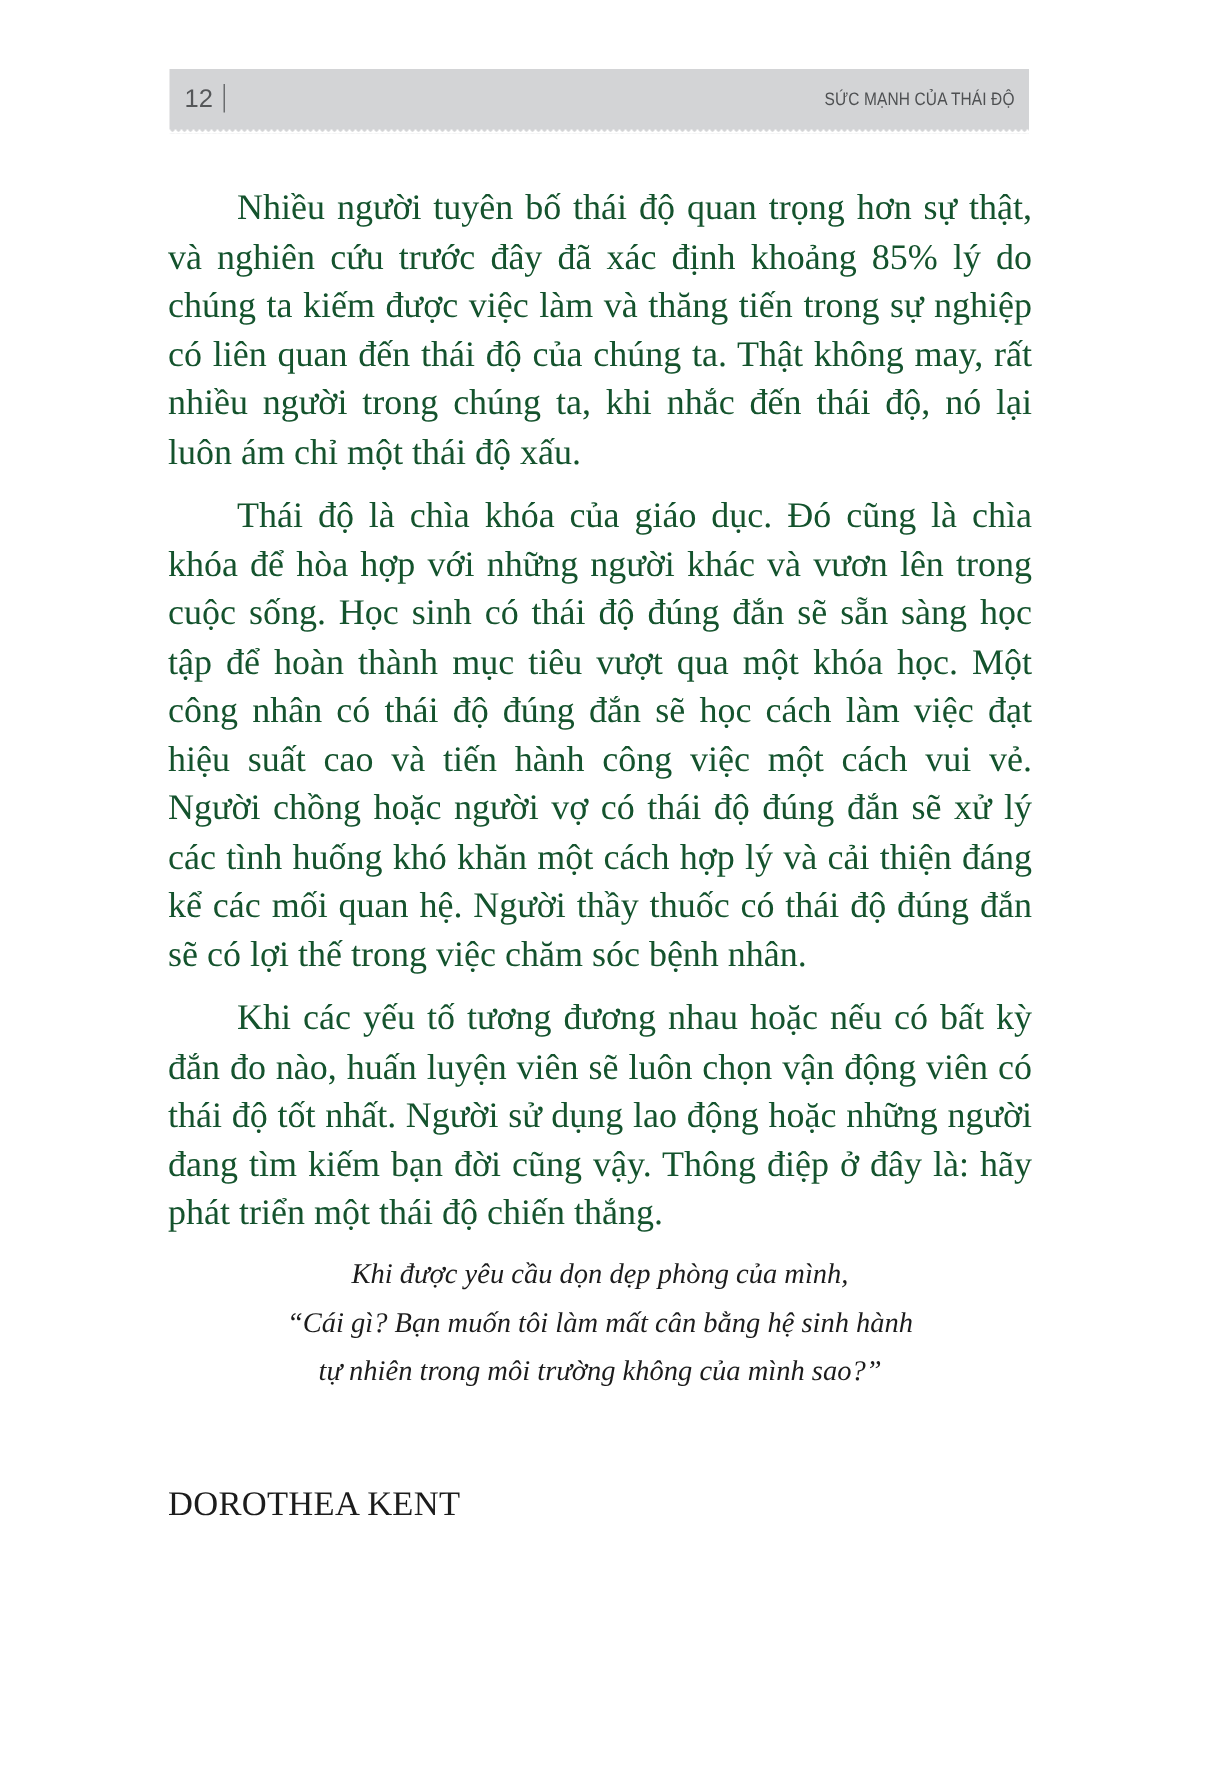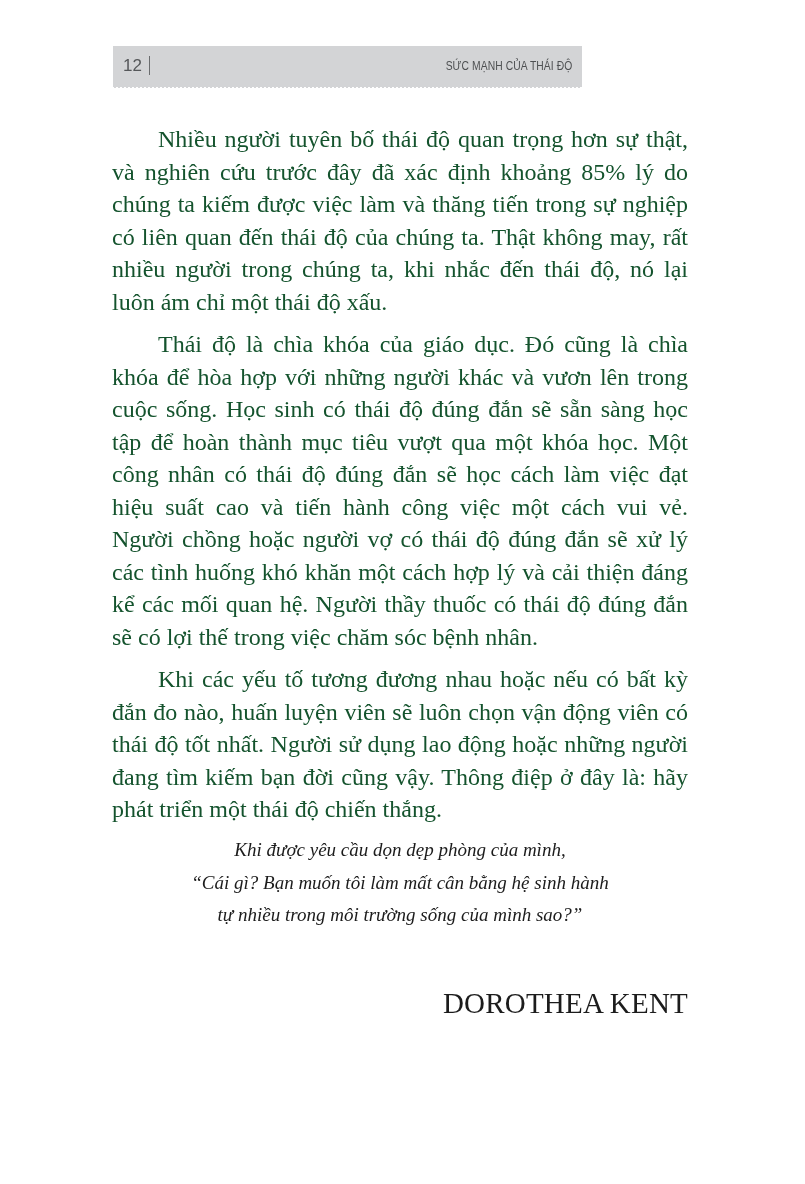--- a/index.html
+++ b/index.html
@@ -17,21 +17,21 @@
       position: absolute;
       left: 0; top: 0;
       width: 805px;
       height: 1184px;
       background: #ffffff;
     }
     .running-head {
       position: absolute;
       left: 113px;
       top: 46px;
-      width: 469px;
+      width: 573px;
       height: 40px;
       background: #d3d4d6;
     }
     .running-head::after {
       content: "";
       position: absolute;
       left: 0;
       right: 0;
       bottom: -3px;
       height: 3px;
@@ -95,23 +95,23 @@
       font-size: 19px;
       line-height: 32.5px;
       color: #1c1c1c;
     }
     .quote div { white-space: nowrap; }
     .attribution {
       position: absolute;
       left: 112px;
       top: 988px;
       width: 576px;
-      text-align: right;
+      text-align: left;
       font-family: "Liberation Serif", "DejaVu Serif", serif;
-      font-size: 29px;
+      font-size: 23px;
       line-height: 30px;
       color: #1c1c1c;
       letter-spacing: 0.2px;
     }
   </style>
 </head>
 <body>
 
 <div class="page">
 
@@ -123,18 +123,18 @@
 
   <div class="body-text">
     <p>Nhiều người tuyên bố thái độ quan trọng hơn sự thật, và nghiên cứu trước đây đã xác định khoảng 85% lý do chúng ta kiếm được việc làm và thăng tiến trong sự nghiệp có liên quan đến thái độ của chúng ta. Thật không may, rất nhiều người trong chúng ta, khi nhắc đến thái độ, nó lại luôn ám chỉ một thái độ xấu.</p>
     <p>Thái độ là chìa khóa của giáo dục. Đó cũng là chìa khóa để hòa hợp với những người khác và vươn lên trong cuộc sống. Học sinh có thái độ đúng đắn sẽ sẵn sàng học tập để hoàn thành mục tiêu vượt qua một khóa học. Một công nhân có thái độ đúng đắn sẽ học cách làm việc đạt hiệu suất cao và tiến hành công việc một cách vui vẻ. Người chồng hoặc người vợ có thái độ đúng đắn sẽ xử lý các tình huống khó khăn một cách hợp lý và cải thiện đáng kể các mối quan hệ. Người thầy thuốc có thái độ đúng đắn sẽ có lợi thế trong việc chăm sóc bệnh nhân.</p>
     <p>Khi các yếu tố tương đương nhau hoặc nếu có bất kỳ đắn đo nào, huấn luyện viên sẽ luôn chọn vận động viên có thái độ tốt nhất. Người sử dụng lao động hoặc những người đang tìm kiếm bạn đời cũng vậy. Thông điệp ở đây là: hãy phát triển một thái độ chiến thắng.</p>
   </div>
 
   <div class="quote">
     <div>Khi được yêu cầu dọn dẹp phòng của mình,</div>
     <div>“Cái gì? Bạn muốn tôi làm mất cân bằng hệ sinh hành</div>
-    <div>tự nhiều trong môi trường sống của mình sao?”</div>
+    <div>tự nhiên trong môi trường không của mình sao?”</div>
   </div>
 
   <div class="attribution">DOROTHEA KENT</div>
 
 </div>
 
 </body></html>

